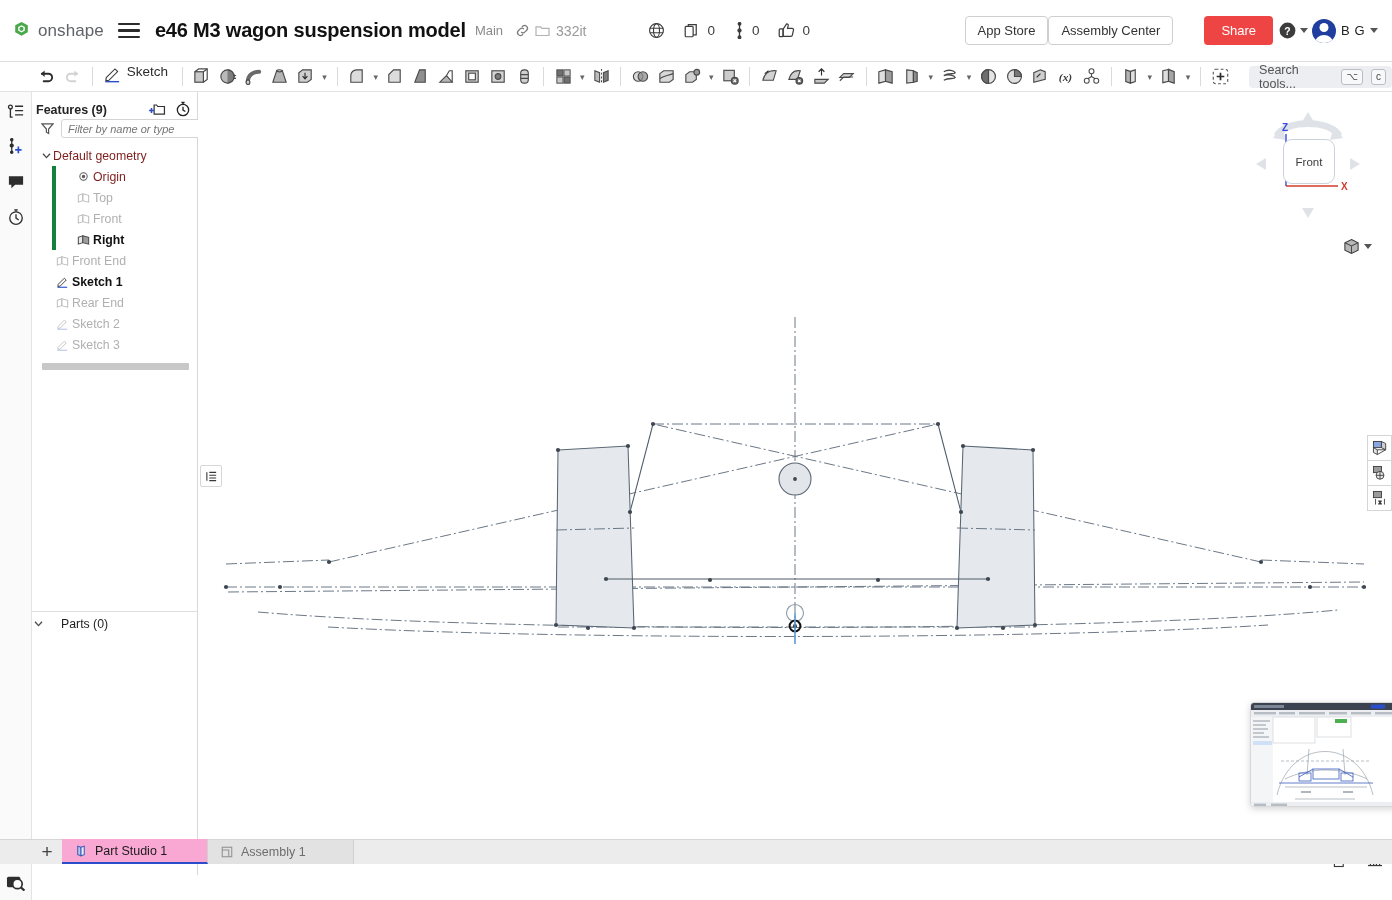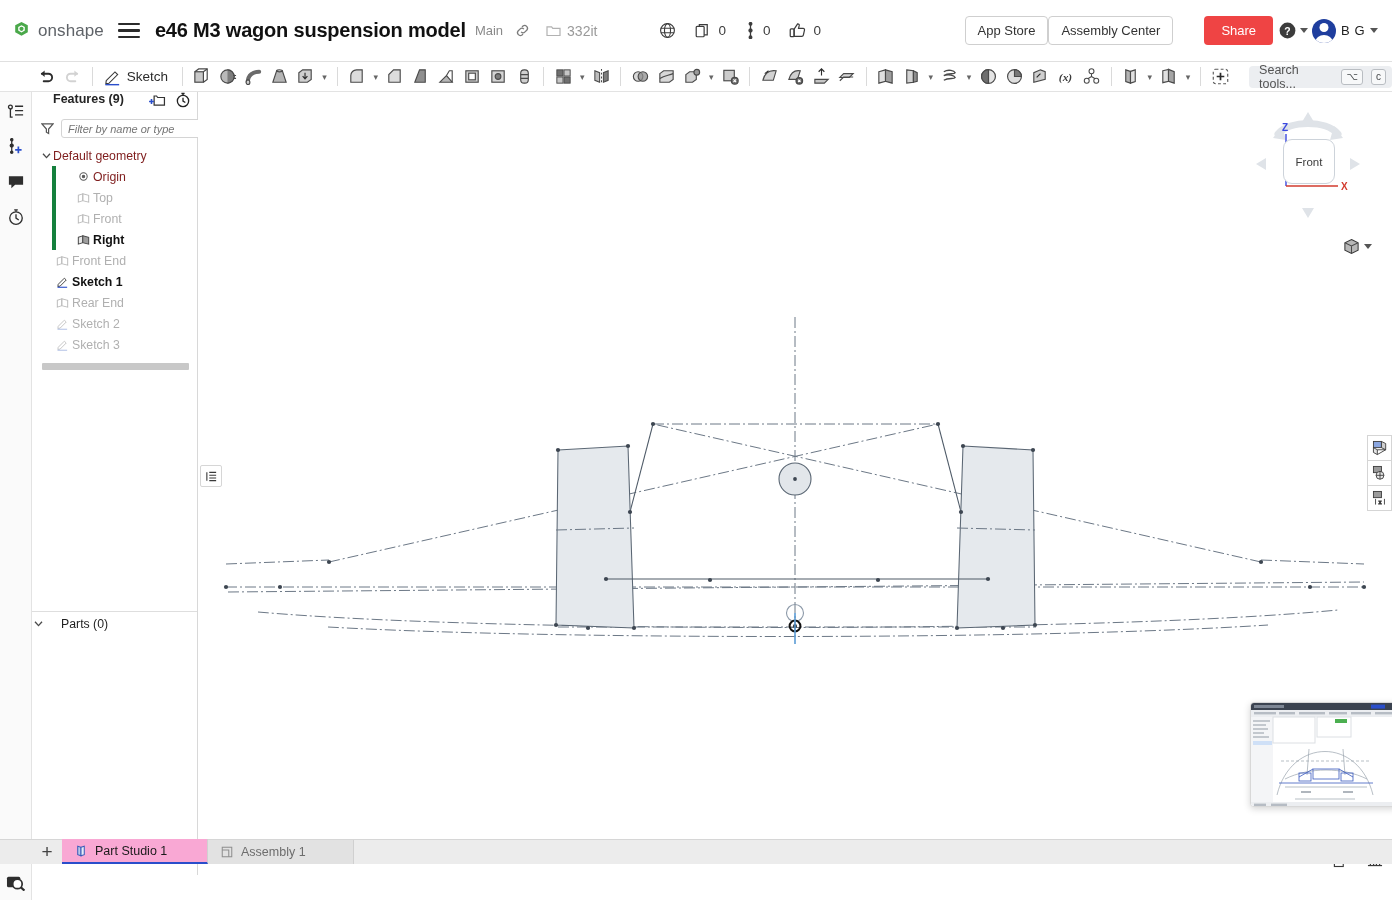--- a/index.html
+++ b/index.html
@@ -22,21 +22,21 @@
   }
   .brand { display: flex; align-items: center; gap: 7px; margin-left: 2px; }
   .brand-mark { width: 19px; height: 19px; position: relative; }
   .brand-text { font-size: 17px; color: #5f6368; letter-spacing: .1px; }
   .hamburger { width: 22px; height: 16px; margin-left: 14px; display: flex;
     flex-direction: column; justify-content: space-between; cursor: pointer; }
   .hamburger i { display: block; height: 2.4px; background: #2b2b2b; border-radius: 1px; }
   .doc-title { font-size: 20px; font-weight: bold; margin-left: 15px; color: #111; letter-spacing: -.2px; }
   .doc-branch { font-size: 13px; color: #8a8a8a; margin-left: 9px; }
   .link-icon { margin-left: 12px; color: #7b7b7b; }
-  .folder-chip { display: flex; align-items: center; gap: 6px; margin-left: 16px; color: #9a9a9a; font-size: 14px; }
+  .folder-chip { display: flex; align-items: center; gap: 6px; margin-left: 5px; color: #9a9a9a; font-size: 14px; }
   .counters { display: flex; align-items: center; gap: 19px; margin-left: 62px; color: #4a4a4a; }
   .counter { display: flex; align-items: center; gap: 7px; font-size: 13.5px; color: #3c3c3c; }
   .top-right { margin-left: auto; display: flex; align-items: center; padding-right: 4px; }
   .btn-outline {
     border: 1px solid #cfcfcf; background: #fff; border-radius: 4px;
     font-size: 13px; color: #333; padding: 6px 12px; cursor: pointer;
     font-family: inherit; white-space: nowrap;
   }
   .btn-primary {
     background: #ef4444; color: #fff; border: none; border-radius: 4px;
@@ -58,21 +58,21 @@
     position: absolute; left: 0; top: 62px; width: 1392px; height: 30px;
     background: #fff; border-bottom: 1px solid #e3e3e3;
     display: flex; align-items: center; padding-left: 34px; gap: 0;
   }
   .tb { width: 27px; height: 26px; display: flex; align-items: center; justify-content: center;
     cursor: pointer; border-radius: 3px; color: #4a4a4a; }
   .tb.disabled { opacity: .38; }
   .tb-sep { width: 1px; height: 19px; background: #dadada; margin: 0 6px; }
   .tb-caret { width: 13px; display: flex; align-items: center; justify-content: center;
     cursor: pointer; color: #666; font-size: 9px; }
-  .sketch-btn { display: flex; align-items: center; gap: 5px; padding: 0 8px 0 4px;
+  .sketch-btn { display: flex; align-items: flex-start; gap: 5px; padding: 0 8px 0 4px;
     height: 26px; cursor: pointer; border-radius: 3px; font-size: 13.5px; color: #2b2b2b; }
   .searchtools {
     margin-left: 16px; display: flex; align-items: center; gap: 8px;
     background: #eceef1; border-radius: 4px; height: 22px; padding: 0 6px 0 10px;
     color: #545454; font-size: 12.5px; cursor: pointer;
   }
   .kbd { border: 1px solid #b9bdc2; border-radius: 3px; font-size: 10px; padding: 0px 4px;
     background: #f7f8f9; color: #44474a; line-height: 14px; }
 
   
@@ -85,21 +85,21 @@
     cursor: pointer; color: #2e2e2e; border-radius: 3px; }
   .rail-bottom { position: absolute; left: 4px; bottom: 7px; width: 24px; height: 24px;
     display: flex; align-items: center; justify-content: center; cursor: pointer; color: #2e2e2e; }
 
   
   .panel {
     position: absolute; left: 32px; top: 92px; width: 166px; height: 783px;
     background: #fff; border-right: 1px solid #d8d8d8;
     display: flex; flex-direction: column;
   }
-  .panel-head { display: flex; align-items: flex-start; height: 25px; padding: 0 6px 0 4px; margin-left: 17px; }
+  .panel-head { display: flex; align-items: flex-end; height: 25px; padding: 0 6px 0 4px; }
   .panel-title { font-size: 12.5px; font-weight: bold; color: #242424; }
   .panel-head-icons { margin-left: auto; display: flex; align-items: center; gap: 9px; }
   .panel-ic { cursor: pointer; display: flex; align-items: center; color: #333; }
   .filter-row { display: flex; align-items: center; gap: 7px; padding: 2px 6px 7px 9px; }
   .filter-input {
     flex: 1; height: 19px; border: 1px solid #d4d4d4; border-radius: 3px;
     font-size: 11px; font-style: italic; color: #9b9b9b; padding: 0 6px;
     font-family: inherit; background: #fff; outline: none;
   }
   .tree { flex: 0 0 auto; padding-left: 5px; }

